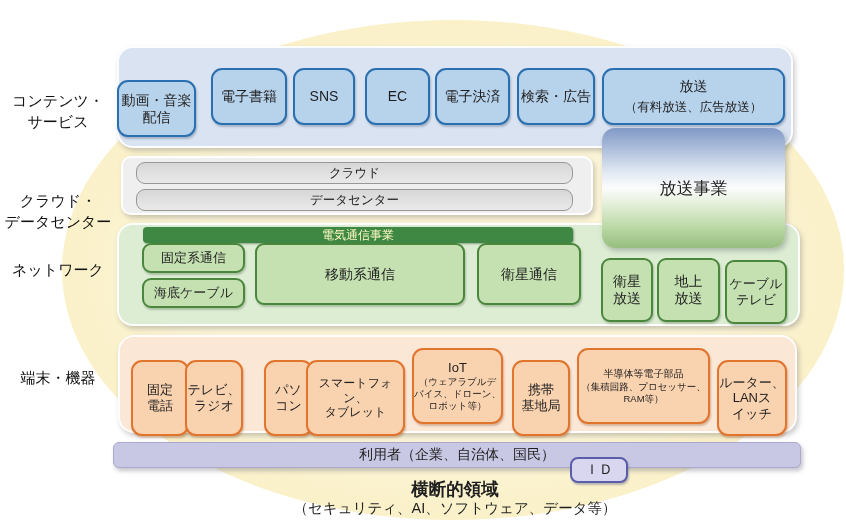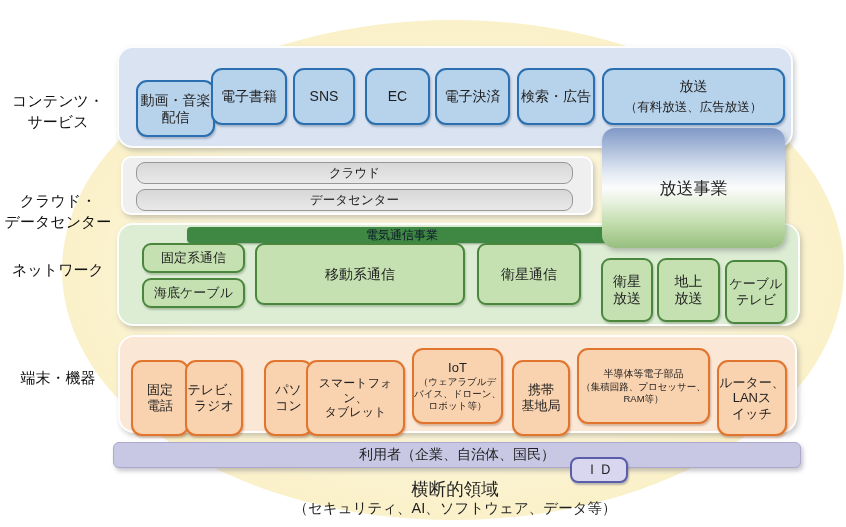--- a/index.html
+++ b/index.html
@@ -43,22 +43,22 @@
     box-shadow:2px 3px 5px rgba(110,110,110,0.4);
     display:flex;align-items:center;justify-content:center;font-size:17px;
   }
   
   .nbox{
     background:#C5E1B2;border:2px solid #4A873C;border-radius:9px;box-sizing:border-box;
     display:flex;align-items:center;justify-content:center;text-align:center;
     font-size:13px;line-height:1.2;box-shadow:1px 2px 2px rgba(80,110,70,0.35);
   }
   .band{
-    background:#3E8843;border-radius:4px;color:#0f172a;font-size:12px;height:16px;
-    display:flex;align-items:center;justify-content:center;box-shadow:1px 1px 2px rgba(60,90,55,0.5);margin-left:44px;
+    background:#3E8843;border-radius:4px;color:#fef9c3;font-size:12px;height:16px;
+    display:flex;align-items:center;justify-content:center;box-shadow:1px 1px 2px rgba(60,90,55,0.5);
   }
   
   .obox{
     top:348px;height:76px;background:#F9D2AF;border:2px solid #E1752D;border-radius:11px;
     box-sizing:border-box;display:flex;flex-direction:column;align-items:center;justify-content:center;
     text-align:center;font-size:13px;line-height:1.2;box-shadow:1px 2px 2px rgba(160,100,60,0.4);
   }
   .obox .sub{font-size:9.5px;line-height:1.25;margin-top:1px;}
   
   .users{
@@ -66,32 +66,32 @@
     border-radius:6px;box-sizing:border-box;display:flex;align-items:center;justify-content:center;
     font-size:14px;box-shadow:2px 3px 4px rgba(110,110,130,0.4);
   }
   .idbadge{
     left:570px;top:457px;width:58px;height:26px;background:#D9D7F0;border:2px solid #5A5EA9;
     border-radius:8px;box-sizing:border-box;display:flex;align-items:center;justify-content:center;
     font-size:14px;box-shadow:1px 2px 2px rgba(90,90,130,0.4);
   }
   
   .side-label{left:2px;width:112px;text-align:center;font-size:15px;line-height:21px;color:#111;}
-  .cross-title{left:155px;top:477px;width:600px;text-align:center;font-size:17.5px;font-weight:normal;}
+  .cross-title{left:155px;top:477px;width:600px;text-align:center;font-size:17.5px;font-weight:bold;}
   .cross-sub{left:155px;top:499px;width:600px;text-align:center;font-size:14.5px;}
 </style>
 </head>
 <body>
 
 <div class="stage">
 
   <div class="abs ellipse"></div>
 
   <div class="abs container lay-blue"></div>
-  <div class="abs bbox ml" style="left:136px;width:79px">動画・音楽
+  <div class="abs bbox ml" style="left:117px;width:79px">動画・音楽
 配信</div>
   <div class="abs bbox" style="left:211px;width:76px">電子書籍</div>
   <div class="abs bbox" style="left:293px;width:62px">SNS</div>
   <div class="abs bbox" style="left:365px;width:65px">EC</div>
   <div class="abs bbox" style="left:435px;width:75px">電子決済</div>
   <div class="abs bbox" style="left:517px;width:78px">検索・広告</div>
   <div class="abs bbox" style="left:602px;width:183px">
     <span>放送</span>
     <span class="sub">（有料放送、広告放送）</span>
   </div>

